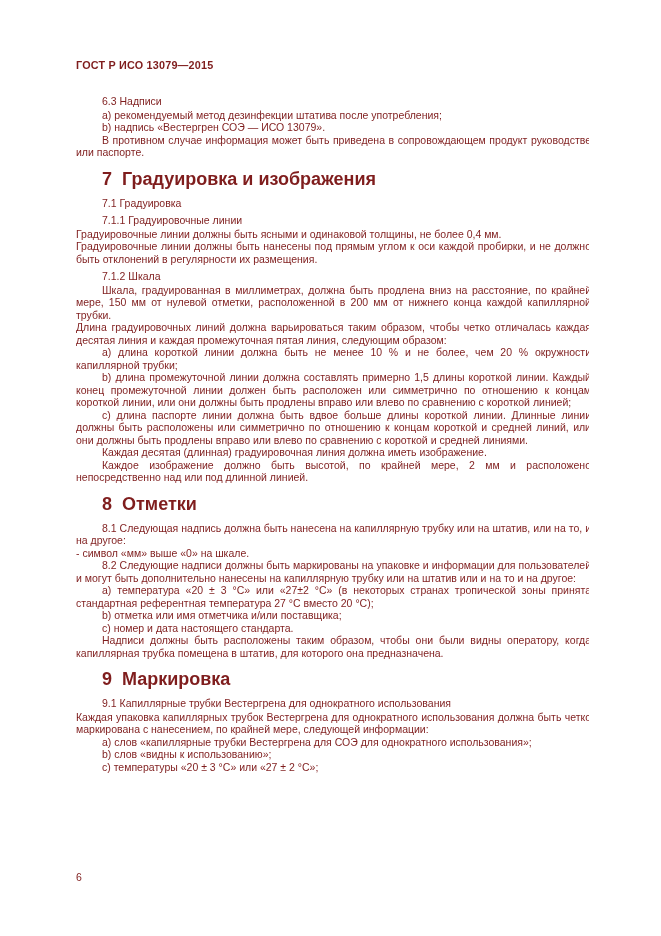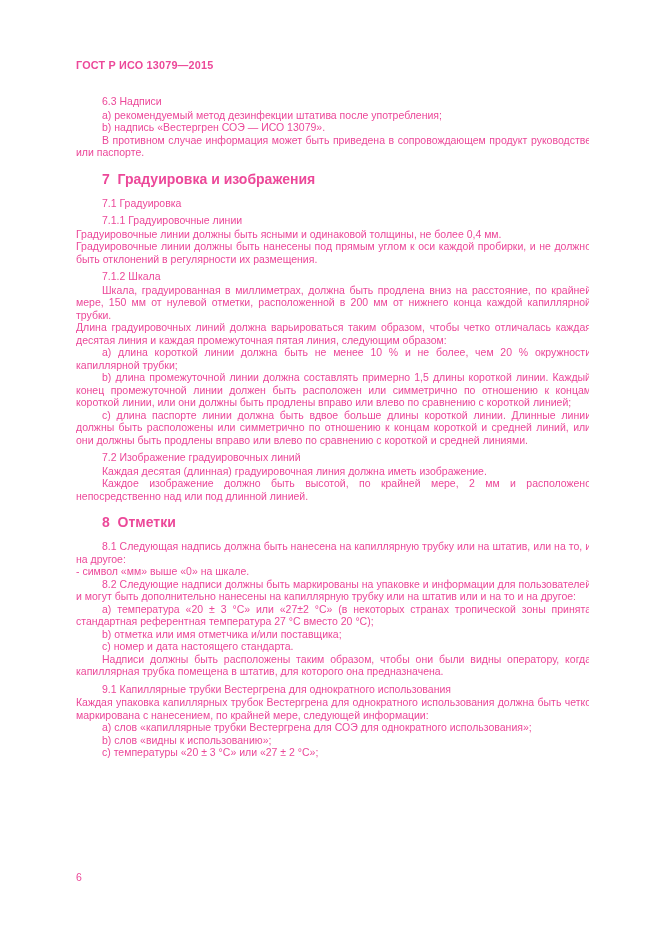--- a/index.html
+++ b/index.html
@@ -3,21 +3,21 @@
 <meta charset="utf-8">
 <style>
   * { margin: 0; padding: 0; box-sizing: border-box; }
   html, body { background: #ffffff; }
   .page {
     position: relative;
     width: 589px;
     height: 936px;
     background: #ffffff;
     font-family: "Liberation Sans", "DejaVu Sans", sans-serif;
-    color: #ec4899;
+    color: #7f1d1d;
     overflow: hidden;
   }
   .doc-header {
     position: absolute;
     top: 59px;
     left: 76px;
     font-size: 10.8px;
     font-weight: bold;
     letter-spacing: 0.2px;
   }
@@ -36,21 +36,21 @@
   .blk[data-type="pf"] { text-indent: 0; }
   .blk[data-type="h2"] {
     font-weight: normal;
     text-indent: 26px;
     text-align: left;
     margin-top: 5px;
     margin-bottom: 1px;
   }
   .blk[data-type="h1"] {
     font-weight: bold;
-    font-size: 14px;
+    font-size: 18px;
     line-height: 14px;
     text-indent: 26px;
     text-align: left;
     margin-top: 13px;
     margin-bottom: 11px;
   }
   .page-number {
     position: absolute;
     left: 76px;
     top: 871px;
@@ -72,31 +72,31 @@
       <div class="blk" data-type="h2">7.1 Градуировка</div>
       <div class="blk" data-type="h2">7.1.1 Градуировочные линии</div>
       <div class="blk" data-type="pf">Градуировочные линии должны быть ясными и одинаковой толщины, не более 0,4 мм.</div>
       <div class="blk" data-type="pf">Градуировочные линии должны быть нанесены под прямым углом к оси каждой пробирки, и не должно быть отклонений в регулярности их размещения.</div>
       <div class="blk" data-type="h2">7.1.2 Шкала</div>
       <div class="blk" data-type="p">Шкала, градуированная в миллиметрах, должна быть продлена вниз на расстояние, по крайней мере, 150 мм от нулевой отметки, расположенной в 200 мм от нижнего конца каждой капиллярной трубки.</div>
       <div class="blk" data-type="pf">Длина градуировочных линий должна варьироваться таким образом, чтобы четко отличалась каждая десятая линия и каждая промежуточная пятая линия, следующим образом:</div>
       <div class="blk" data-type="li">a) длина короткой линии должна быть не менее 10 % и не более, чем 20 % окружности капиллярной трубки;</div>
       <div class="blk" data-type="li">b) длина промежуточной линии должна составлять примерно 1,5 длины короткой линии. Каждый конец промежуточной линии должен быть расположен или симметрично по отношению к концам короткой линии, или они должны быть продлены вправо или влево по сравнению с короткой линией;</div>
       <div class="blk" data-type="li">c) длина паспорте линии должна быть вдвое больше длины короткой линии. Длинные линии должны быть расположены или симметрично по отношению к концам короткой и средней линий, или они должны быть продлены вправо или влево по сравнению с короткой и средней линиями.</div>
-      <div class="blk" data-type="h2">7.2 Изображение градуировочных линий</div>
       <div class="blk" data-type="p">Каждая десятая (длинная) градуировочная линия должна иметь изображение.</div>
       <div class="blk" data-type="p">Каждое изображение должно быть высотой, по крайней мере, 2 мм и расположено непосредственно над или под длинной линией.</div>
       <div class="blk" data-type="h1">8&nbsp;&nbsp;Отметки</div>
       <div class="blk" data-type="p">8.1 Следующая надпись должна быть нанесена на капиллярную трубку или на штатив, или на то, и на другое:</div>
       <div class="blk" data-type="pf">- символ «мм» выше «0» на шкале.</div>
       <div class="blk" data-type="p">8.2 Следующие надписи должны быть маркированы на упаковке и информации для пользователей и могут быть дополнительно нанесены на капиллярную трубку или на штатив или и на то и на другое:</div>
       <div class="blk" data-type="li">a) температура «20 ± 3 °С» или «27±2 °С» (в некоторых странах тропической зоны принята стандартная референтная температура 27 °С вместо 20 °С);</div>
       <div class="blk" data-type="li">b) отметка или имя отметчика и/или поставщика;</div>
       <div class="blk" data-type="li">c) номер и дата настоящего стандарта.</div>
       <div class="blk" data-type="p">Надписи должны быть расположены таким образом, чтобы они были видны оператору, когда капиллярная трубка помещена в штатив, для которого она предназначена.</div>
+      <div class="blk" data-type="h1">9&nbsp;&nbsp;Маркировка</div>
       <div class="blk" data-type="h2">9.1 Капиллярные трубки Вестергрена для однократного использования</div>
       <div class="blk" data-type="pf">Каждая упаковка капиллярных трубок Вестергрена для однократного использования должна быть четко маркирована с нанесением, по крайней мере, следующей информации:</div>
       <div class="blk" data-type="li">a) слов «капиллярные трубки Вестергрена для СОЭ для однократного использования»;</div>
       <div class="blk" data-type="li">b) слов «видны к использованию»;</div>
       <div class="blk" data-type="li">c) температуры «20 ± 3 °С» или «27 ± 2 °С»;</div>
     </div>
 
   <div class="page-number">6</div>
 </div>
 

